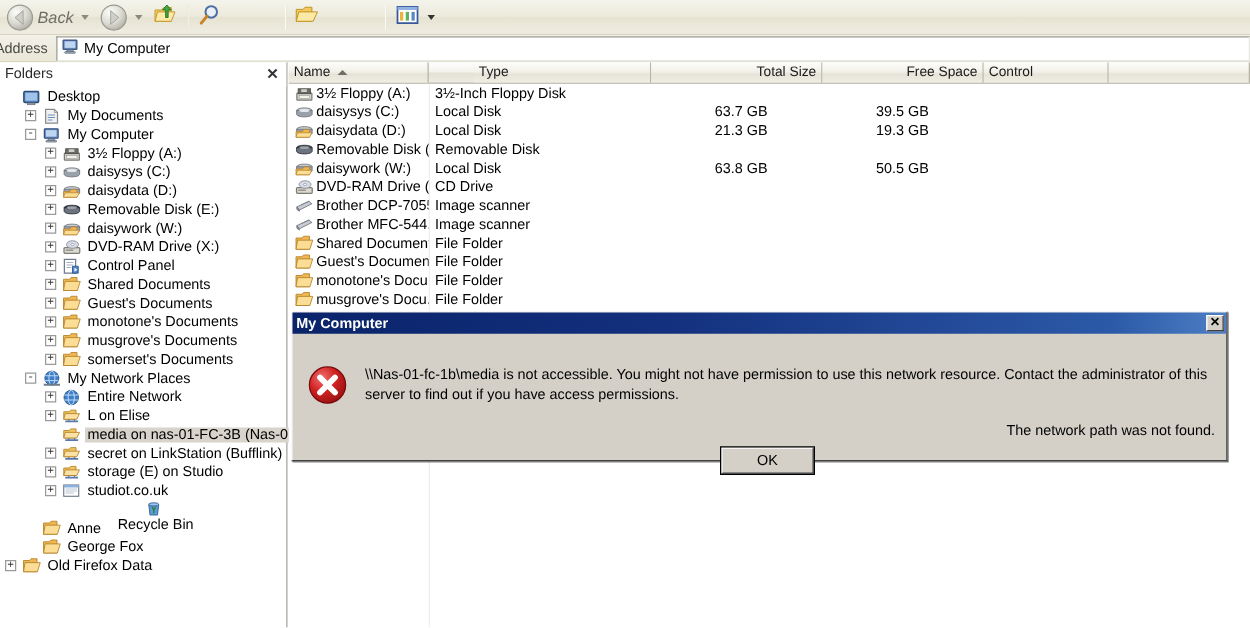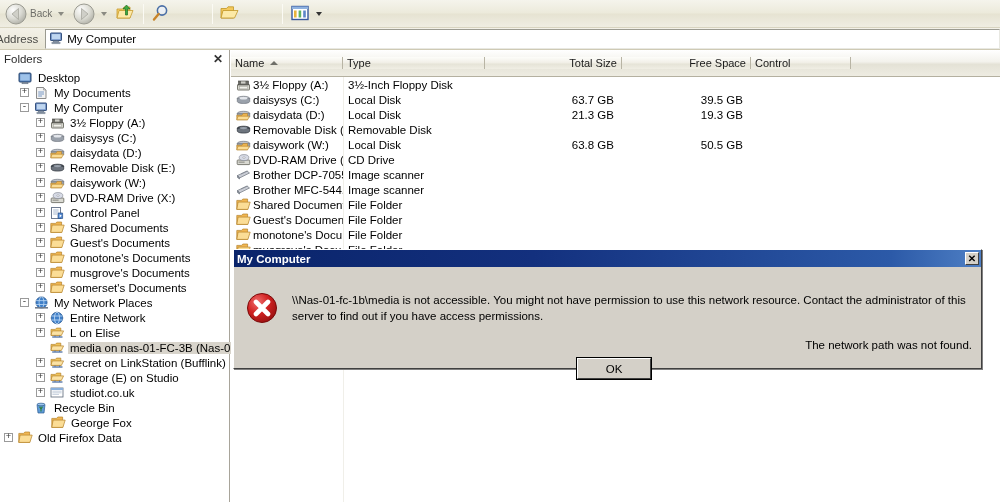--- a/index.html
+++ b/index.html
@@ -24,21 +24,21 @@
     background: linear-gradient(to bottom, #f5f4ec 0%, #eceadb 48%, #e6e3d2 52%, #efedE2 100%);
     border-bottom: 1px solid #d8d4c0;
     display: flex; align-items: center;
     padding-left: 2px;
   }
   .tb-btn {
     display: flex; align-items: center; gap: 3px;
     height: 24px; padding: 0 3px;
     cursor: default;
   }
-  .tb-label { color: #6d6d68; font-size: 10px; white-space: nowrap; }
+  .tb-label { color: #6d6d68; font-size: 13px; white-space: nowrap; font-style: italic; }
   .tb-label.dark { color: #1a1a1a; margin-top: 48px; }
   .tb-sep {
     width: 1px; height: 20px; margin: 0 4px;
     background: #c8c4b0; border-right: 1px solid #fbfaf4;
   }
   .tb-caret {
     width: 0; height: 0; margin: 0 3px;
     border-left: 3.5px solid transparent;
     border-right: 3.5px solid transparent;
     border-top: 4px solid #8a8a82;
@@ -125,24 +125,23 @@
   .tnode .tlabel { padding: 0 2px; }
   .tnode.selected .tlabel { background: #d8d4cb; }
 
   
   #list-pane {
     position: absolute; left: 231px; top: 50px;
     width: 769px; height: 452px;
     background: #ffffff;
   }
   #list-header {
-    display: flex; height: 27px;
+    display: flex; height: 17px;
     background: linear-gradient(to bottom, #ffffff 0%, #f3f2ec 45%, #e4e2d6 55%, #eeece2 100%);
     border-bottom: 1px solid #b4b0a0;
-    align-items: center;
   }
   .hcell {
     font-size: 11px; color: #1a1a1a;
     display: flex; align-items: center;
     padding: 0 4px;
     border-right: 1px solid #b8b4a4;
     background: linear-gradient(to bottom, #fdfdfa 0%, #f2f0e8 45%, #e6e4d8 60%, #f0eee4 100%);
     position: relative;
     cursor: default;
   }
@@ -585,32 +584,42 @@
           <span class="expander">+</span>
           <span class="ticon">
             <svg width="14" height="13" viewBox="0 0 14 13">
               <rect x="1" y="2" width="12" height="9" fill="#ffffff" stroke="#5a6878" stroke-width="0.8"></rect>
               <rect x="1" y="2" width="12" height="2" fill="#8ab0dc"></rect>
               <path d="M2.4 5.2 H11.6 M2.4 6.8 H11.6 M2.4 8.4 H9" stroke="#b7c4d4" stroke-width="0.8"></path>
             </svg>
           </span>
           <span class="tlabel">studiot.co.uk</span>
         </div>
-        <div class="tnode" style="padding-left: 20px;">
+        <div class="tnode" style="padding-left: 20px; flex-direction: column;">
           <span class="nofx"></span>
           <span class="ticon">
             <svg width="14" height="14" viewBox="0 0 14 14">
               <path d="M3 3.5 L11 3.5 L10 12 L4 12 Z" fill="#5d9bd8" stroke="#2e5c90" stroke-width="0.7"></path>
               <ellipse cx="7" cy="3.5" rx="4" ry="1.3" fill="#9cc6ee" stroke="#2e5c90" stroke-width="0.7"></ellipse>
               <path d="M5.6 5.6 L7 8 L8.4 5.6 M7 8 L7 10.5" stroke="#2e7d32" stroke-width="1.1" fill="none"></path>
             </svg>
           </span>
           <span class="tlabel">Recycle Bin</span>
         </div>
-        <div class="tnode" style="padding-left: 20px; margin-left: 17px;">
+        <div class="tnode" style="padding-left: 20px;">
+          <span class="nofx"></span>
+          <span class="ticon">
+            <svg width="15" height="13" viewBox="0 0 15 13">
+              <path d="M0.8 2.4 L5.6 2.4 L6.8 1 L11.6 1 L11.6 11.4 L0.8 11.4 Z" fill="#f0b652" stroke="#b5832a" stroke-width="0.7"></path>
+              <path d="M2.1 4.1 L14.2 4.1 L11.9 11.4 L0.8 11.4 Z" fill="#fbdd96" stroke="#b5832a" stroke-width="0.7"></path>
+            </svg>
+          </span>
+          <span class="tlabel">Anne</span>
+        </div>
+        <div class="tnode" style="padding-left: 20px;">
           <span class="nofx"></span>
           <span class="ticon">
             <svg width="15" height="13" viewBox="0 0 15 13">
               <path d="M0.8 2.4 L5.6 2.4 L6.8 1 L11.6 1 L11.6 11.4 L0.8 11.4 Z" fill="#f0b652" stroke="#b5832a" stroke-width="0.7"></path>
               <path d="M2.1 4.1 L14.2 4.1 L11.9 11.4 L0.8 11.4 Z" fill="#fbdd96" stroke="#b5832a" stroke-width="0.7"></path>
             </svg>
           </span>
           <span class="tlabel">George Fox</span>
         </div>
         <div class="tnode" style="padding-left: 4px;">
@@ -625,21 +634,21 @@
         </div>
       </div>
   </div>
 
   <div id="list-pane">
     <div id="list-header">
         <div class="hcell" style="width: 112px;">
           <span>Name</span>
           <span class="sortarrow"></span>
         </div>
-        <div class="hcell" style="width: 142px;">
+        <div class="hcell" style="width: 142px; margin-left: 36px;">
           <span>Type</span>
         </div>
         <div class="hcell right" style="width: 137px;">
           <span>Total Size</span>
         </div>
         <div class="hcell right" style="width: 129px;">
           <span>Free Space</span>
         </div>
         <div class="hcell" style="width: 100px;">
           <span>Control</span>

